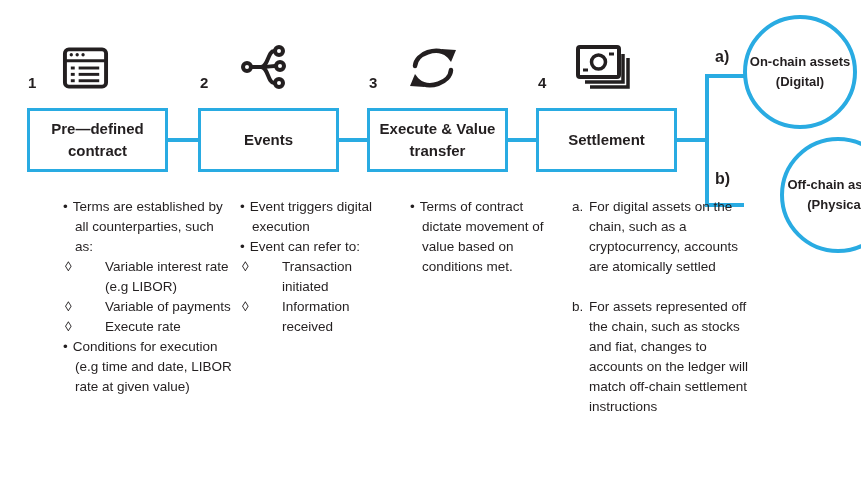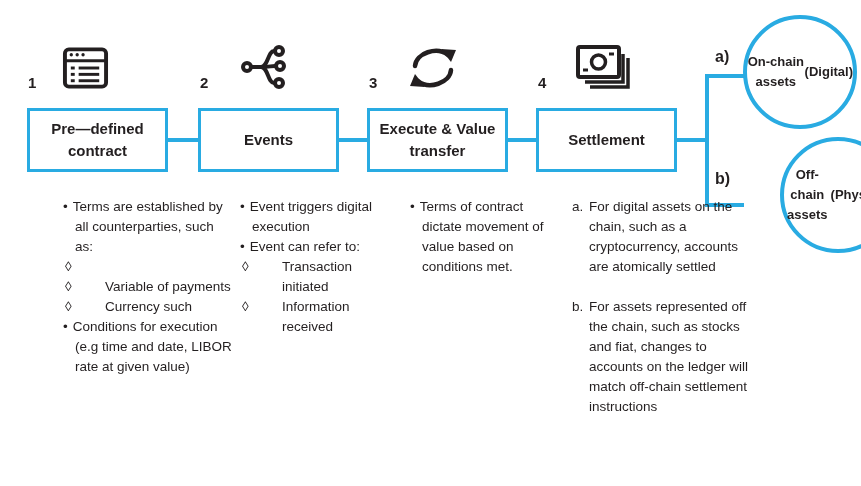--- a/index.html
+++ b/index.html
@@ -25,21 +25,21 @@
     text-align:center; max-width:118px; color:var(--ink);
   }
 
   .connector { position:absolute; background:var(--accent); height:4px; }
   .vline { position:absolute; background:var(--accent); width:4px; }
 
   .branch-label { position:absolute; font-weight:bold; font-size:16px; color:var(--ink); }
 
   .outcome-circle {
     position:absolute; border:4px solid var(--accent); border-radius:50%;
-    background:#fff; display:flex; flex-direction:row;
+    background:#fff; display:flex; flex-direction:column;
     align-items:center; justify-content:center; text-align:center;
   }
   .outcome-circle .c-line { font-weight:bold; font-size:13px; line-height:1.55; color:var(--ink); }
 
   .detail-col { position:absolute; top:197px; font-size:13.5px; line-height:20px; color:var(--ink);margin-left:36px; }
   .li-bullet { padding-left:12px; text-indent:-12px; }
   .li-bullet .mk { margin-right:5px; }
   .li-diamond { display:flex; }
   .li-diamond .mk { width:42px; flex:none; padding-left:2px; }
   .li-diamond .tx { flex:1; }
@@ -135,28 +135,29 @@
 </div>
 <div class="outcome-circle" style="left:780px; top:137px; width:116px; height:116px;">
   <div class="c-line">Off-chain assets</div>
   <div class="c-line">(Physical)</div>
 </div>
 
 <div class="detail-col" style="left:27px; width:172px;">
   <div class="li-bullet"><span class="mk">•</span><span class="tx">Terms are established by all counterparties, such as:</span></div>
   <div class="li-diamond">
       <span class="mk">◊</span>
+      <span class="tx">Variable interest rate (e.g LIBOR)</span>
     </div>
   <div class="li-diamond">
       <span class="mk">◊</span>
       <span class="tx">Variable of payments</span>
     </div>
   <div class="li-diamond">
       <span class="mk">◊</span>
-      <span class="tx">Currency such</span>
+      <span class="tx">Execute rate</span>
     </div>
   <div class="li-bullet"><span class="mk">•</span><span class="tx">Conditions for execution (e.g time and date, LIBOR rate at given value)</span></div>
 </div>
 
 <div class="detail-col" style="left:204px; width:156px;">
   <div class="li-bullet"><span class="mk">•</span><span class="tx">Event triggers digital execution</span></div>
   <div class="li-bullet"><span class="mk">•</span><span class="tx">Event can refer to:</span></div>
   <div class="li-diamond">
       <span class="mk">◊</span>
       <span class="tx">Transaction initiated</span>

